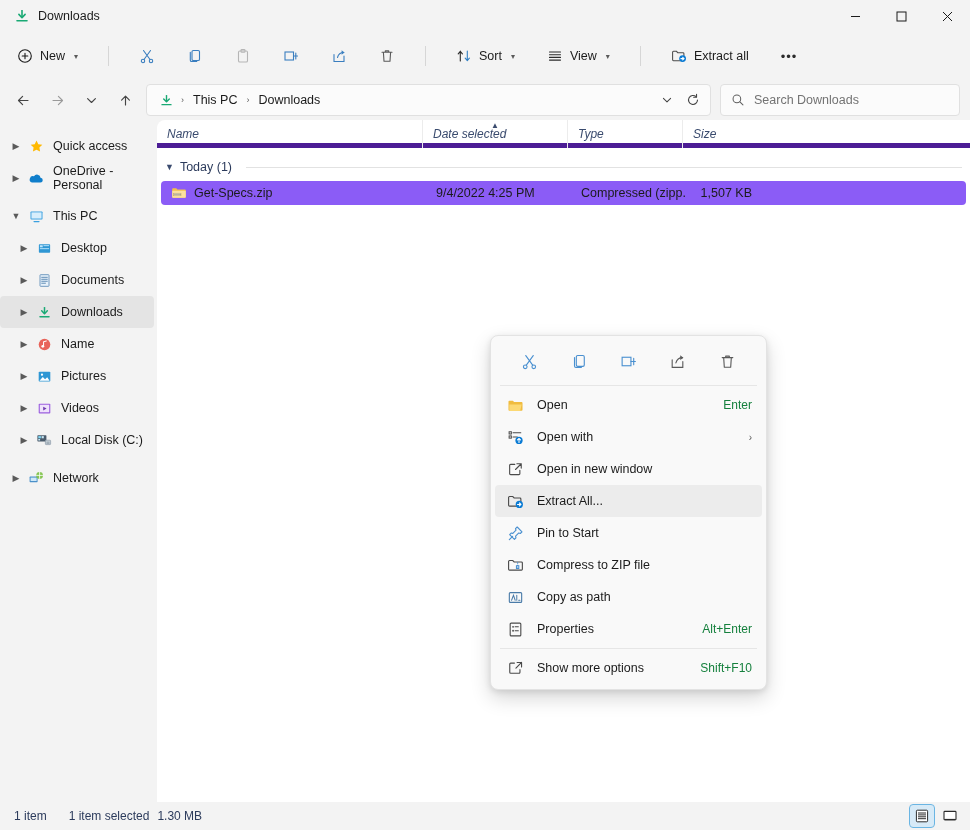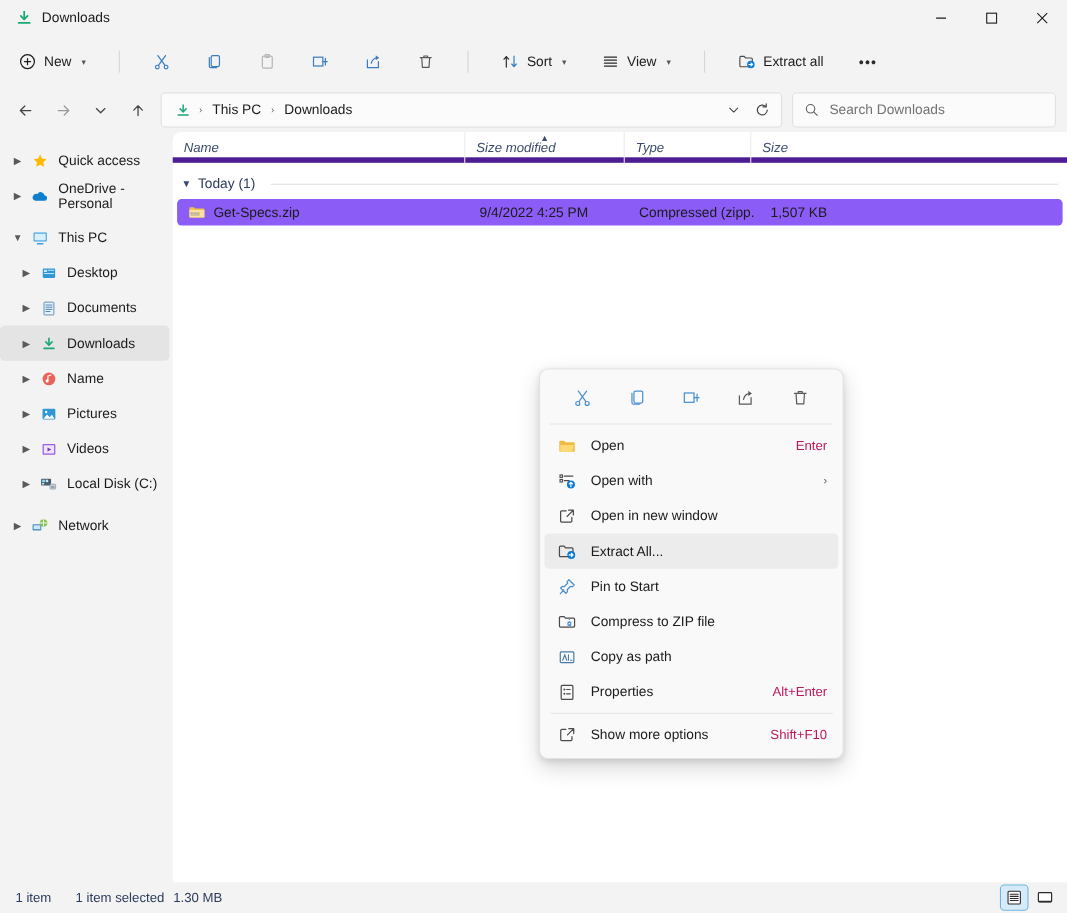--- a/index.html
+++ b/index.html
@@ -80,21 +80,21 @@
     box-shadow: 0 8px 20px rgba(0,0,0,.16), 0 2px 6px rgba(0,0,0,.10);
     padding: 4px 0 5px; z-index: 50;
   }
   .ctx-toolbar { height: 42px; display: flex; align-items: center; justify-content: space-around; padding: 0 14px; }
   .ctx-tb-btn { width: 34px; height: 30px; display: flex; align-items: center; justify-content: center; border-radius: 4px; }
   .ctx-divider { height: 1px; background: #e6e6e6; margin: 3px 9px; }
   .ctx-item { height: 32px; display: flex; align-items: center; margin: 0 4px; padding: 0 10px; border-radius: 4px; font-size: 12.5px; color: #1b1b1b; }
   .ctx-item.hover { background: #ececec; }
   .ctx-ico { width: 20px; height: 18px; display: flex; align-items: center; justify-content: center; margin-right: 12px; flex: none; }
   .ctx-label { flex: 1; }
-  .ctx-accel { font-size: 12px; color: #be185d; margin-left: 10px; }
+  .ctx-accel { font-size: 12px; color: #15803d; margin-left: 10px; }
   .ctx-sub { font-size: 10px; color: #5a5a5a; margin-left: 10px; }
 
   
   .statusbar { height: 28px; display: flex; align-items: center; background: #f3f3f3; padding: 0 8px 0 14px; font-size: 12px; color: #2c3b5c; flex: none; gap: 22px; }
   .status-spacer { flex: 1; }
   .viewtoggles { display: flex; gap: 4px; }
   .vt { width: 24px; height: 22px; display: flex; align-items: center; justify-content: center; border-radius: 3px; }
   .vt.active { background: #d7eaf7; outline: 1px solid #6ab5e3; }
 </style>
 </head>
@@ -434,21 +434,21 @@
     </div>
 
     <div class="content">
 
       <div class="colhead">
         <div class="col col-name">
           <span>Name</span>
         </div>
         <div class="col col-date">
           <span class="sortcaret">▲</span>
-          <span>Size modified</span>
+          <span>Date selected</span>
         </div>
         <div class="col col-type">
           <span>Type</span>
         </div>
         <div class="col col-size">
           <span>Size</span>
         </div>
       </div>
 
       <div class="grouphdr">

